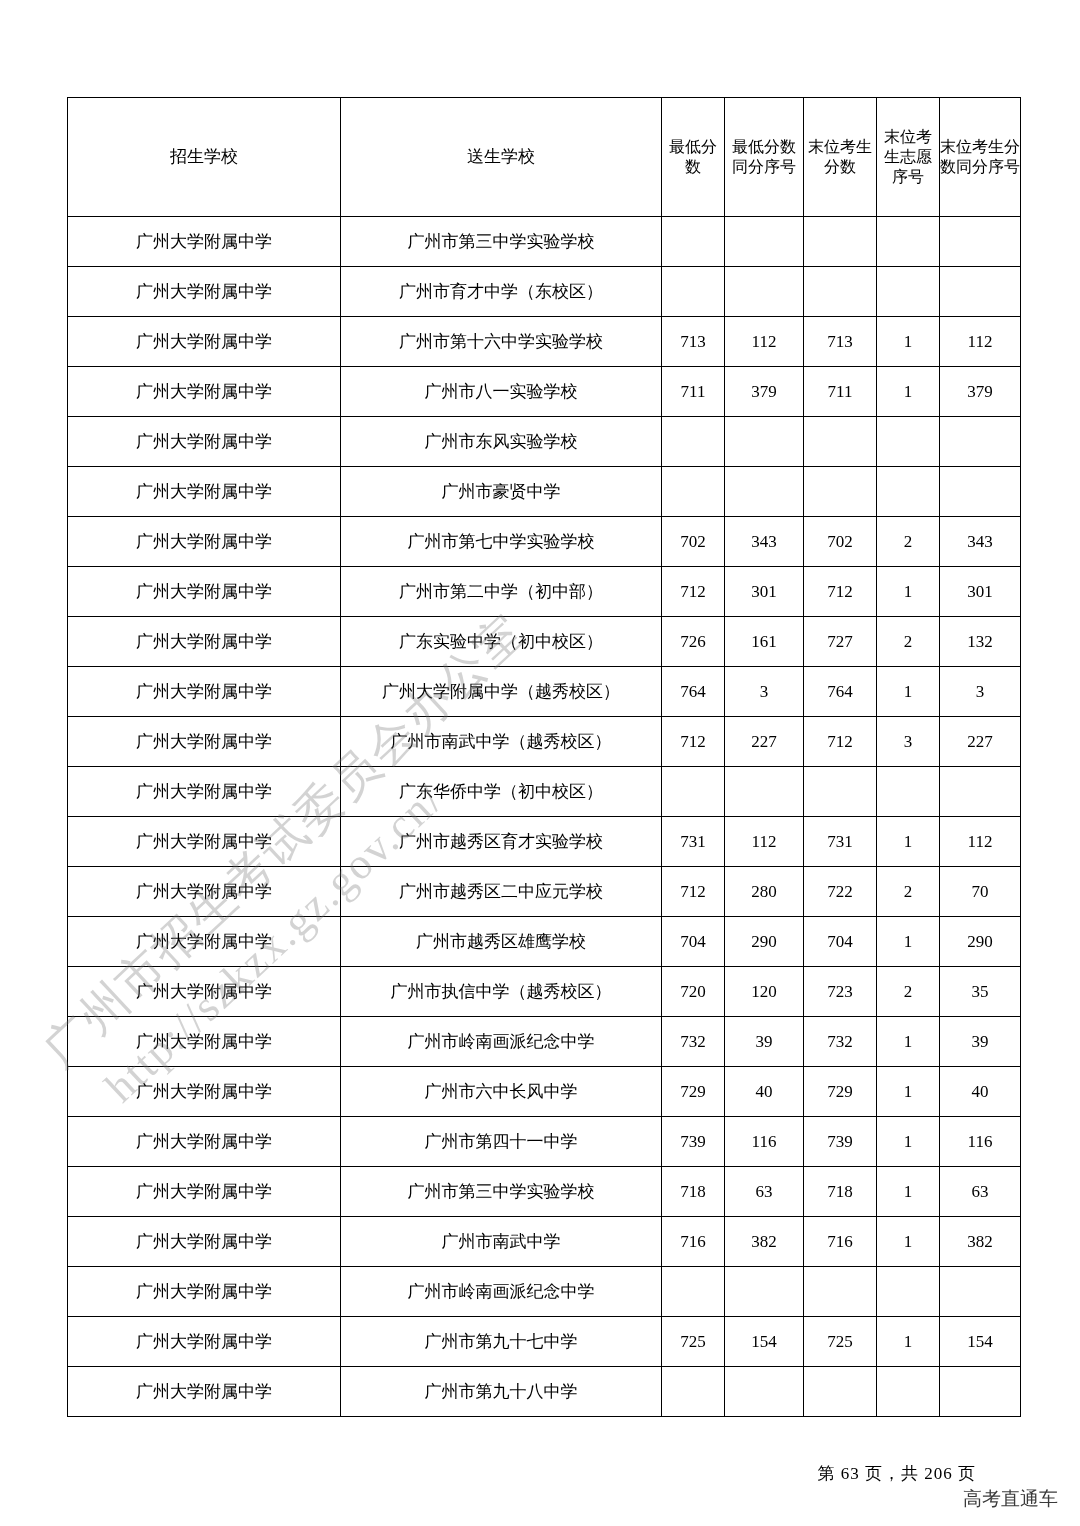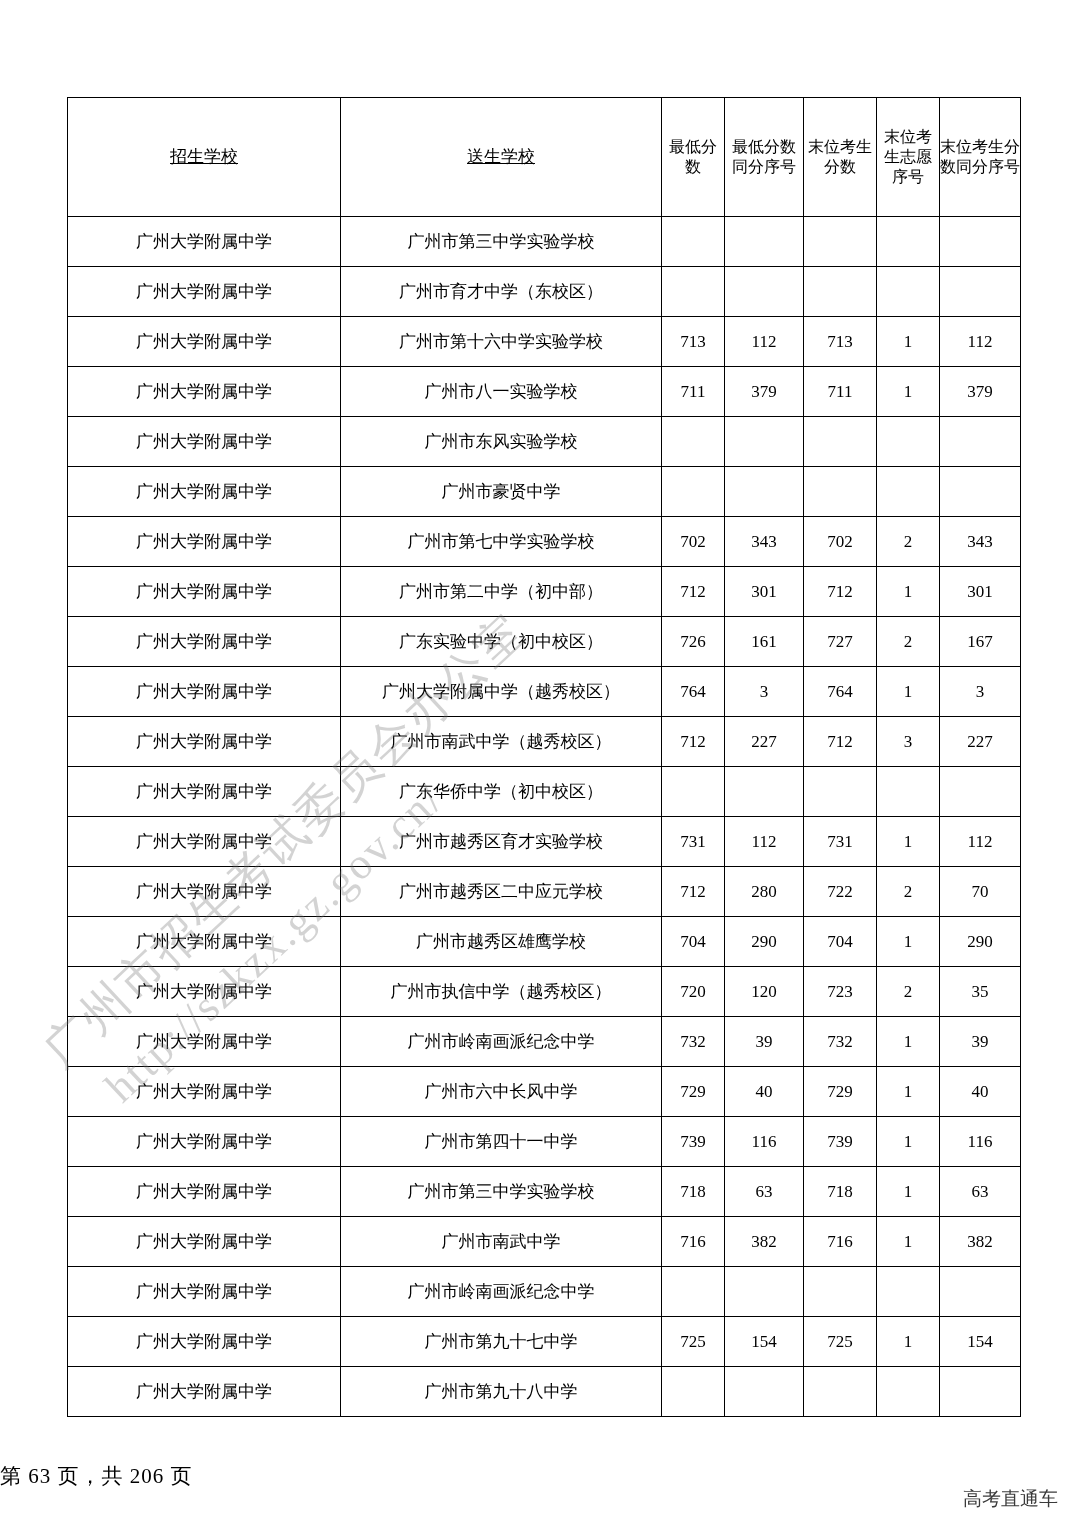--- a/index.html
+++ b/index.html
@@ -75,21 +75,20 @@
   }
   td.col-vol {
     width: 62px;
   }
   td.col-lastrank {
     width: 80px;
   }
   thead td.col-admit, thead td.col-send {
     text-align: center;
     padding-left: 0;
-    text-decoration: underline;
   }
   .watermark {
     position: absolute;
     left: 0;
     top: 0;
     width: 1080px;
     height: 1526px;
     pointer-events: none;
     overflow: hidden;
   }
@@ -112,22 +111,22 @@
     top: 1075px;
     transform: rotate(-43deg);
     font-size: 44px;
     font-family: "Liberation Serif", serif;
   }
   .footer {
     position: absolute;
     left: 0;
     top: 1462px;
     width: 976px;
-    text-align: left;
-    font-size: 21px;
+    text-align: right;
+    font-size: 17px;
     letter-spacing: 1px;
   }
   .corner-brand {
     position: absolute;
     right: 22px;
     bottom: 14px;
     font-size: 19px;
     color: #3a3a3a;
     font-family: "Liberation Sans", sans-serif;
     text-align: center;
@@ -224,21 +223,21 @@
             <td class="col-vol">1</td>
             <td class="col-lastrank">301</td>
           </tr>
           <tr>
             <td class="col-admit">广州大学附属中学</td>
             <td class="col-send">广东实验中学（初中校区）</td>
             <td class="col-min">726</td>
             <td class="col-minrank">161</td>
             <td class="col-last">727</td>
             <td class="col-vol">2</td>
-            <td class="col-lastrank">167</td>
+            <td class="col-lastrank">132</td>
           </tr>
           <tr>
             <td class="col-admit">广州大学附属中学</td>
             <td class="col-send">广州大学附属中学（越秀校区）</td>
             <td class="col-min">764</td>
             <td class="col-minrank">3</td>
             <td class="col-last">764</td>
             <td class="col-vol">1</td>
             <td class="col-lastrank">3</td>
           </tr>

